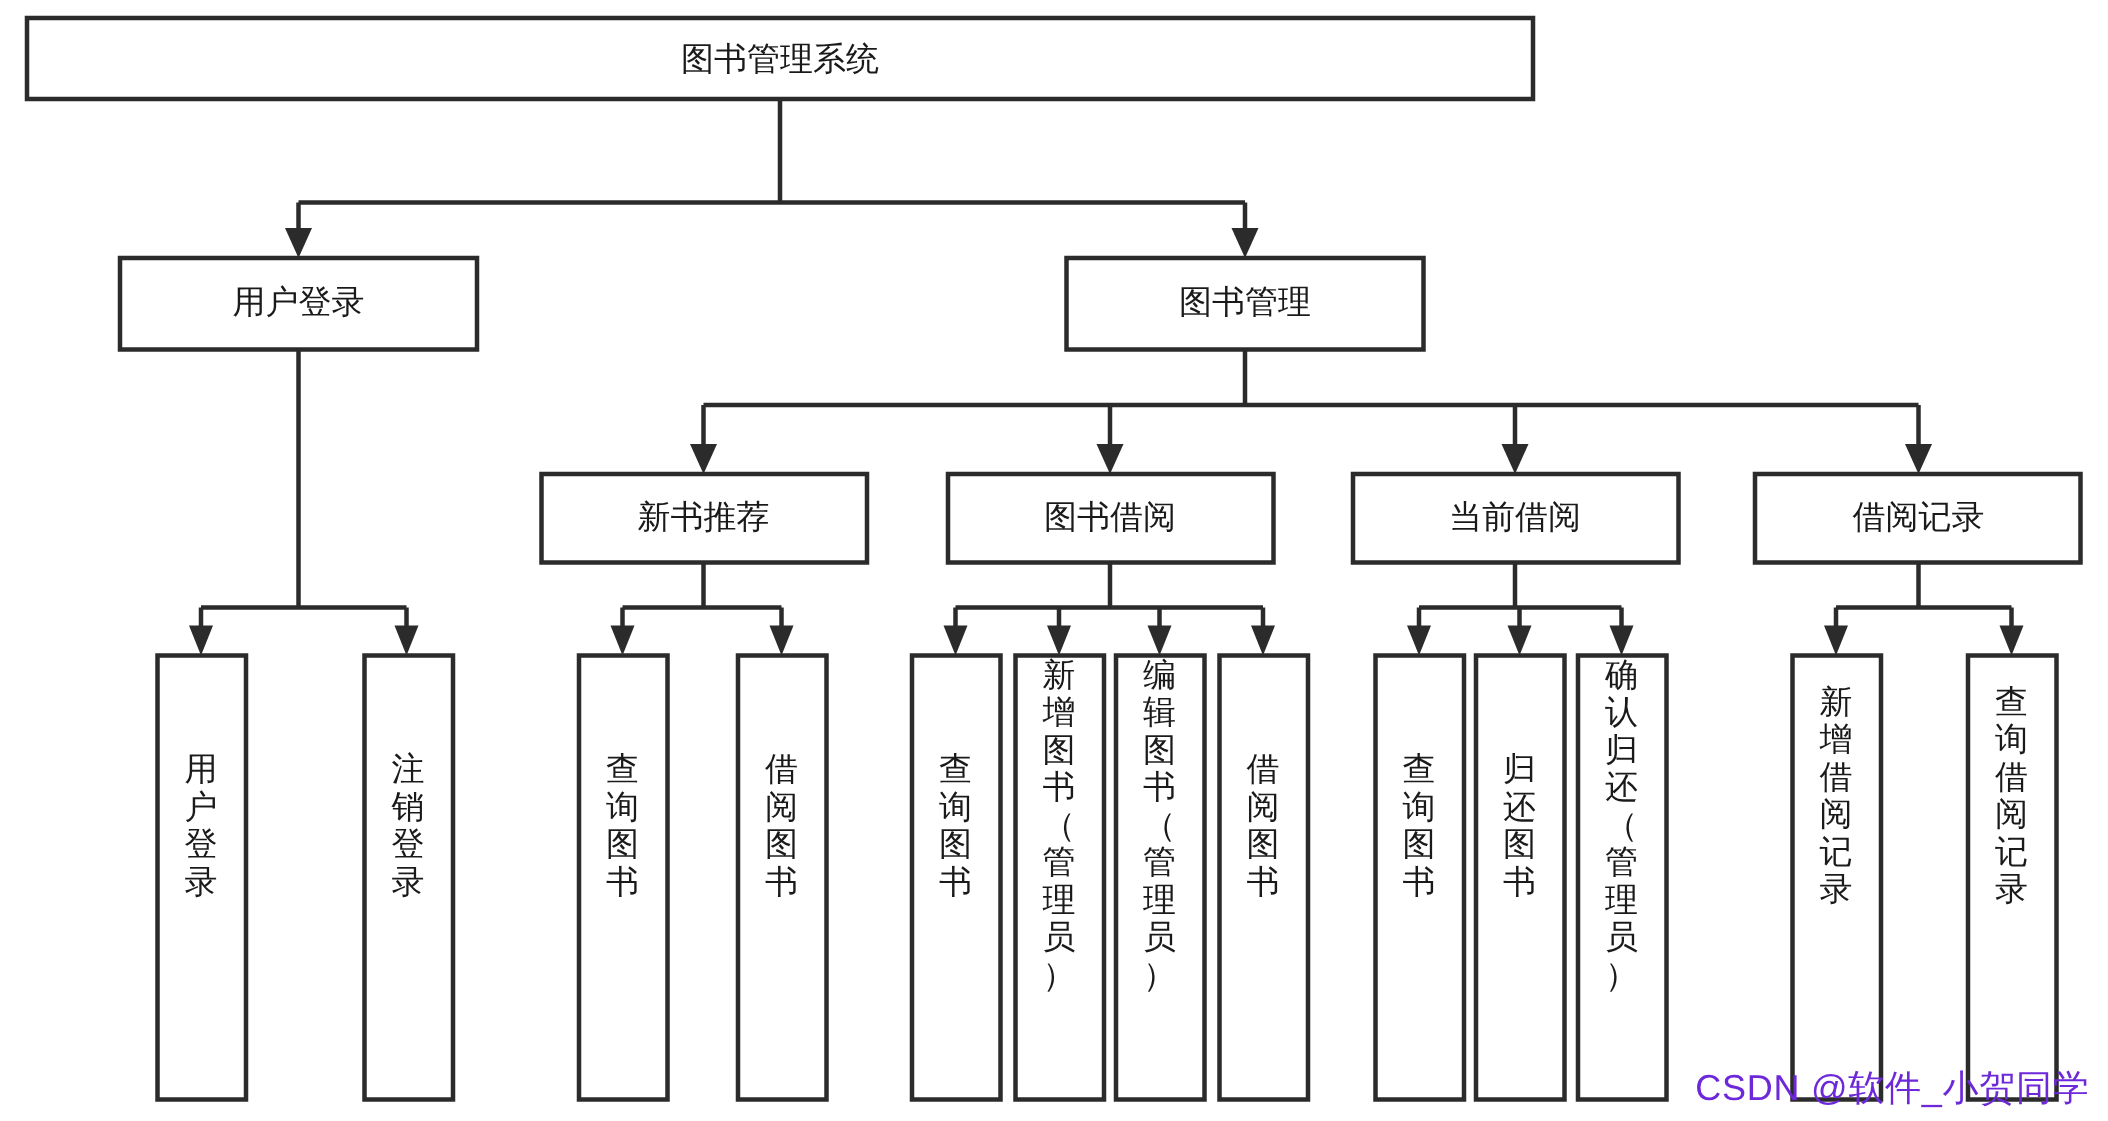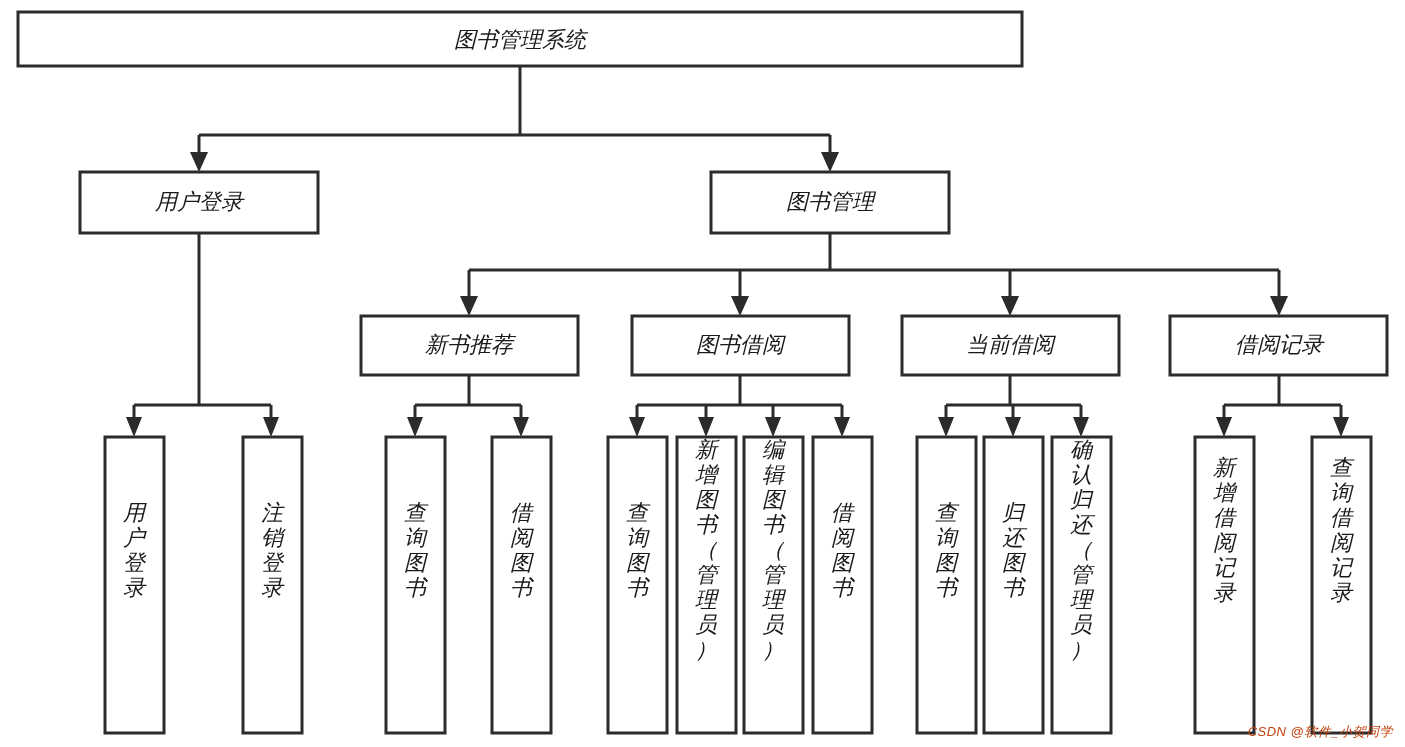--- a/index.html
+++ b/index.html
@@ -11,21 +11,20 @@
     width: 1405px;
     height: 747px;
     font-family: "Liberation Sans", "DejaVu Sans", sans-serif;
     overflow: hidden;
     position: relative;
   }
   #diagram-root {
     position: relative;
     width: 1405px;
     height: 747px;
-    font-style: italic;
   }
   svg#flow {
     position: absolute;
     top: 0;
     left: 0;
     width: 1405px;
     height: 747px;
     display: block;
   }
   .node-rect {
@@ -54,22 +53,22 @@
     font-family: "Liberation Sans", "DejaVu Sans", sans-serif;
     font-size: 22px;
     fill: #1a1a1a;
     text-anchor: middle;
   }
   .watermark-text {
     position: absolute;
     right: 12px;
     bottom: 6px;
     font-family: "Liberation Sans", "DejaVu Sans", sans-serif;
-    font-size: 13px;
-    color: #c2410c;
+    font-size: 24px;
+    color: #6d28d9;
     letter-spacing: 0.5px;
     white-space: nowrap;
     user-select: none;
   }
 </style>
 </head>
 <body>
 
 <div id="diagram-root">
 

